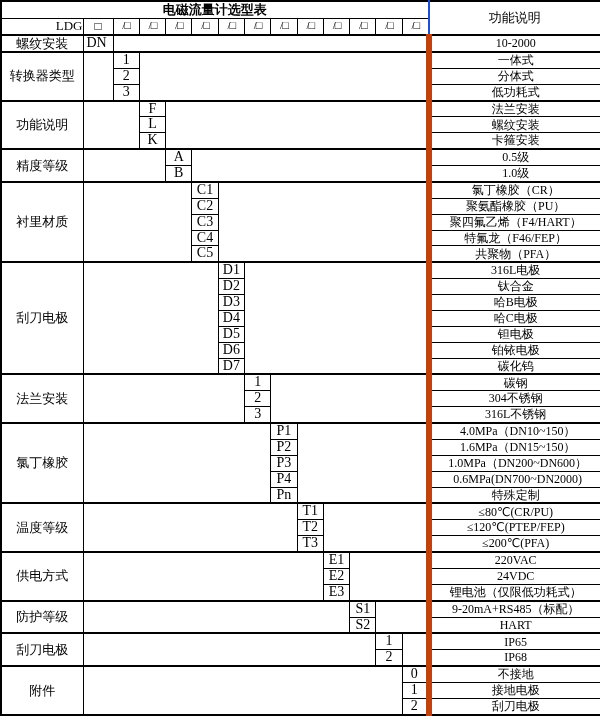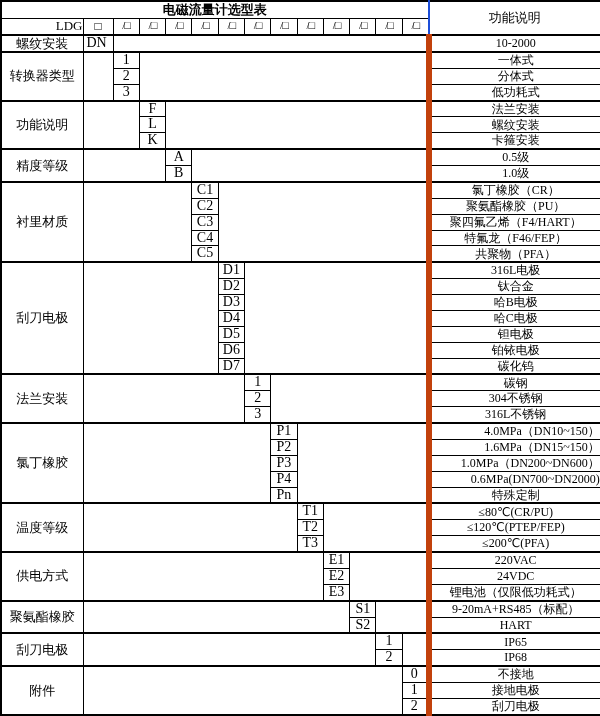--- a/index.html
+++ b/index.html
@@ -26,21 +26,21 @@
   tr.blk td{border-top:2px solid #000;}
   td.title{font-weight:bold;font-size:13px;}
   td.deschdr{font-size:13px;border-left:2px solid #1d4ed8;}
   td.lbl{font-size:13px;}
   td.prefix{text-align:right;padding-left:12px;font-size:13px;}
   td.dnbox{font-size:12px;}
   td.box{font-size:11px;letter-spacing:-1px;}
   td.code{font-size:14px;}
   td.dncode{text-align:left;padding-left:3px;}
   td.desc{border-left:6px solid #c2410c;font-size:12px;}
-  td.desc.left{text-align:right;padding-left:4px;}
+  td.desc.left{text-align:center;padding-left:4px;}
 </style>
 </head>
 <body>
 
 <div class="page">
   <table>
     <colgroup>
       <col style="width:82px">
       <col style="width:30px">
       <col style="width:26.3px">
@@ -241,21 +241,21 @@
         </tr>
         <tr>
           <td class="code">E2</td>
           <td class="desc">24VDC</td>
         </tr>
         <tr>
           <td class="code">E3</td>
           <td class="desc">锂电池（仅限低功耗式）</td>
         </tr>
         <tr class="blk">
-          <td class="lbl" rowspan="2">聚氨酯橡胶</td>
+          <td class="lbl" rowspan="2">防护等级</td>
           <td class="pad" colspan="10" rowspan="2"></td>
           <td class="code">S1</td>
           <td class="pad" colspan="2" rowspan="2"></td>
           <td class="desc">9-20mA+RS485（标配）</td>
         </tr>
         <tr>
           <td class="code">S2</td>
           <td class="desc">HART</td>
         </tr>
         <tr class="blk">

